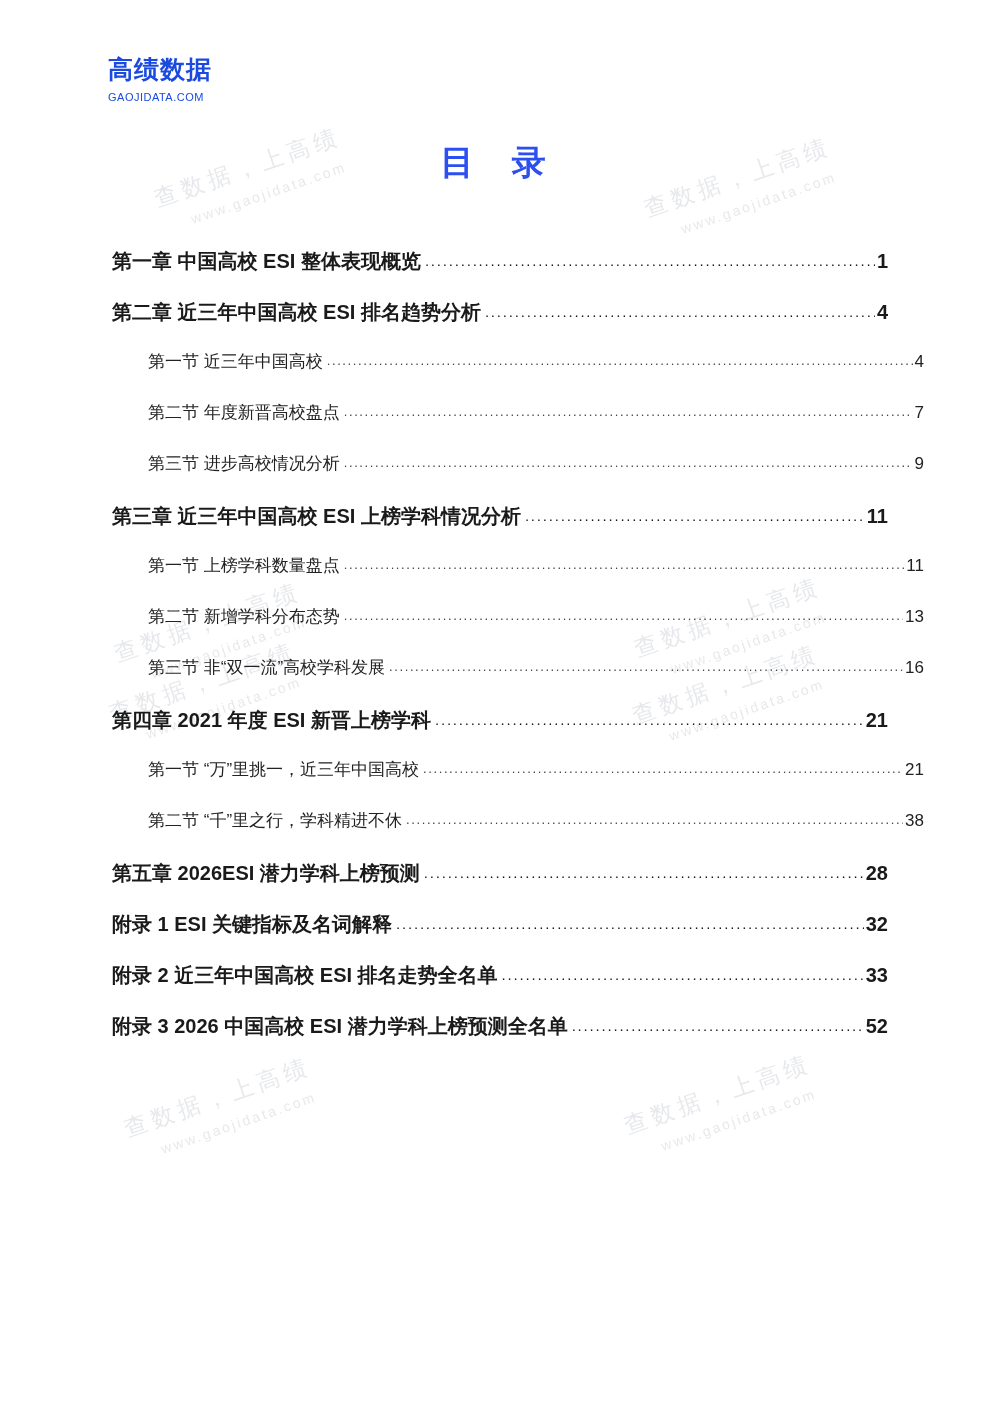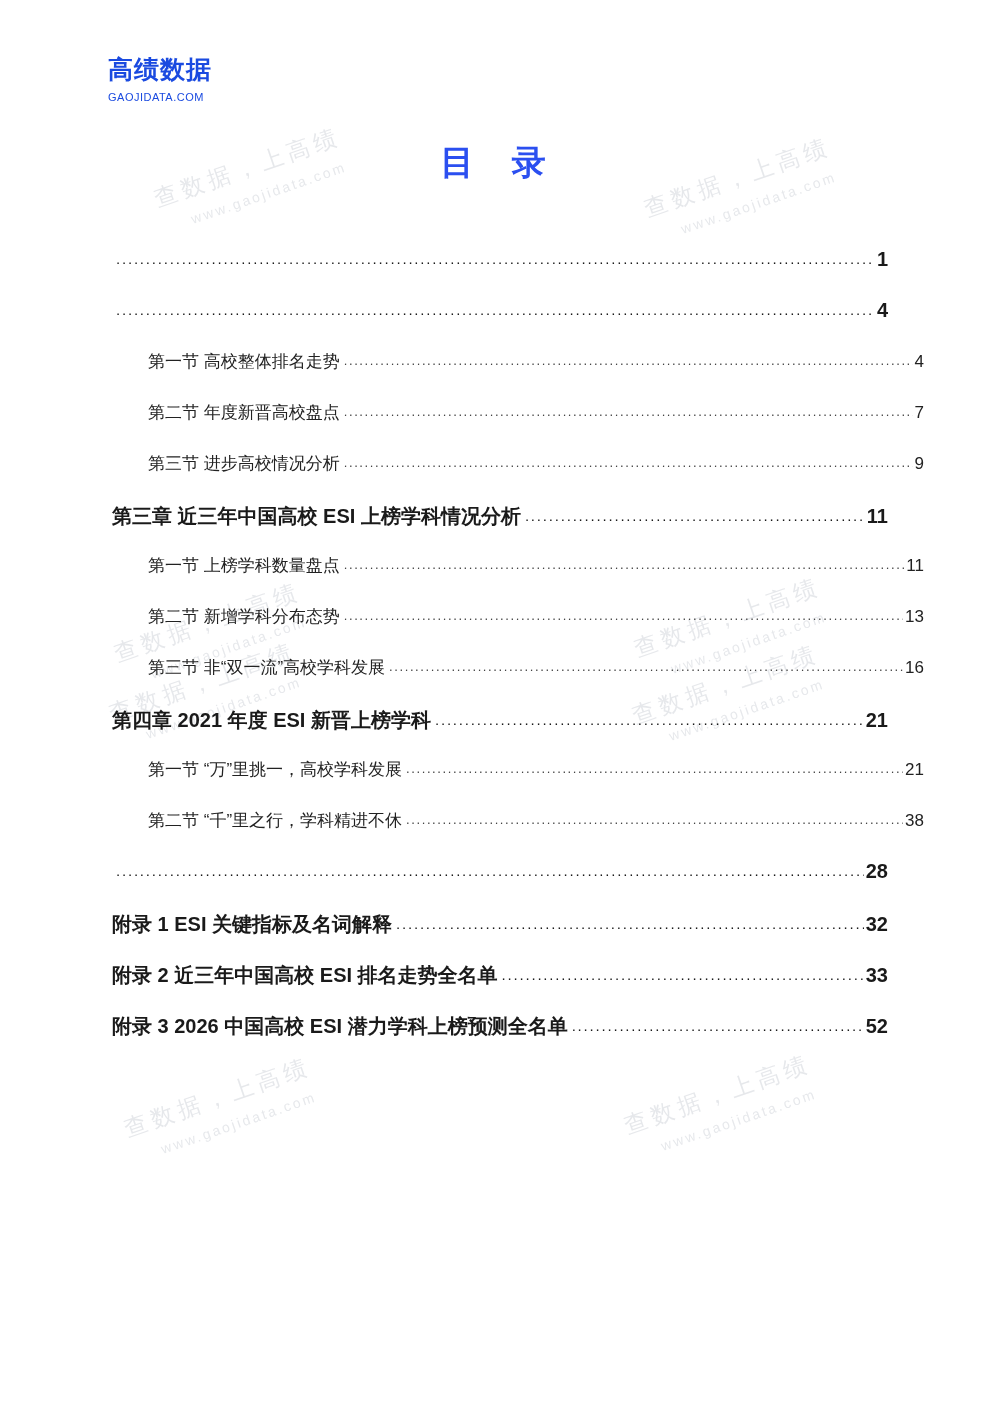--- a/index.html
+++ b/index.html
@@ -187,29 +187,31 @@
 
   <div class="logo-wrap">
     <div class="logo-main">高绩数据</div>
     <div class="logo-sub">GAOJIDATA.COM</div>
   </div>
 
   <div class="toc-title">目  录</div>
 
   <div class="toc" id="toc">
       <div class="toc-row lvl1">
+        <span class="label">第一章  中国高校 ESI 整体表现概览</span>
         <span class="dots">...........................................................................................................................................</span>
         <span class="page-no">1</span>
       </div>
       <div class="toc-row lvl1">
+        <span class="label">第二章  近三年中国高校 ESI 排名趋势分析</span>
         <span class="dots">...........................................................................................................................................</span>
         <span class="page-no">4</span>
       </div>
       <div class="toc-row lvl2">
-        <span class="label">第一节  高校整体排名走势</span>
+        <span class="label">第一节  近三年中国高校</span>
         <span class="dots">...........................................................................................................................................</span>
         <span class="page-no">4</span>
       </div>
       <div class="toc-row lvl2">
         <span class="label">第二节  年度新晋高校盘点</span>
         <span class="dots">...........................................................................................................................................</span>
         <span class="page-no">7</span>
       </div>
       <div class="toc-row lvl2">
         <span class="label">第三节  进步高校情况分析</span>
@@ -235,30 +237,31 @@
         <span class="label">第三节  非“双一流”高校学科发展</span>
         <span class="dots">...........................................................................................................................................</span>
         <span class="page-no">16</span>
       </div>
       <div class="toc-row lvl1">
         <span class="label">第四章  2021 年度 ESI 新晋上榜学科</span>
         <span class="dots">...........................................................................................................................................</span>
         <span class="page-no">21</span>
       </div>
       <div class="toc-row lvl2">
-        <span class="label">第一节 “万”里挑一，高校学科发展</span>
+        <span class="label">第一节 “万”里挑一，近三年中国高校</span>
         <span class="dots">...........................................................................................................................................</span>
         <span class="page-no">21</span>
       </div>
       <div class="toc-row lvl2">
         <span class="label">第二节 “千”里之行，学科精进不休</span>
         <span class="dots">...........................................................................................................................................</span>
         <span class="page-no">38</span>
       </div>
       <div class="toc-row lvl1">
+        <span class="label">第五章  2026ESI 潜力学科上榜预测</span>
         <span class="dots">...........................................................................................................................................</span>
         <span class="page-no">28</span>
       </div>
       <div class="toc-row lvl1">
         <span class="label">附录 1 ESI 关键指标及名词解释</span>
         <span class="dots">...........................................................................................................................................</span>
         <span class="page-no">32</span>
       </div>
       <div class="toc-row lvl1">
         <span class="label">附录 2  近三年中国高校 ESI 排名走势全名单</span>

